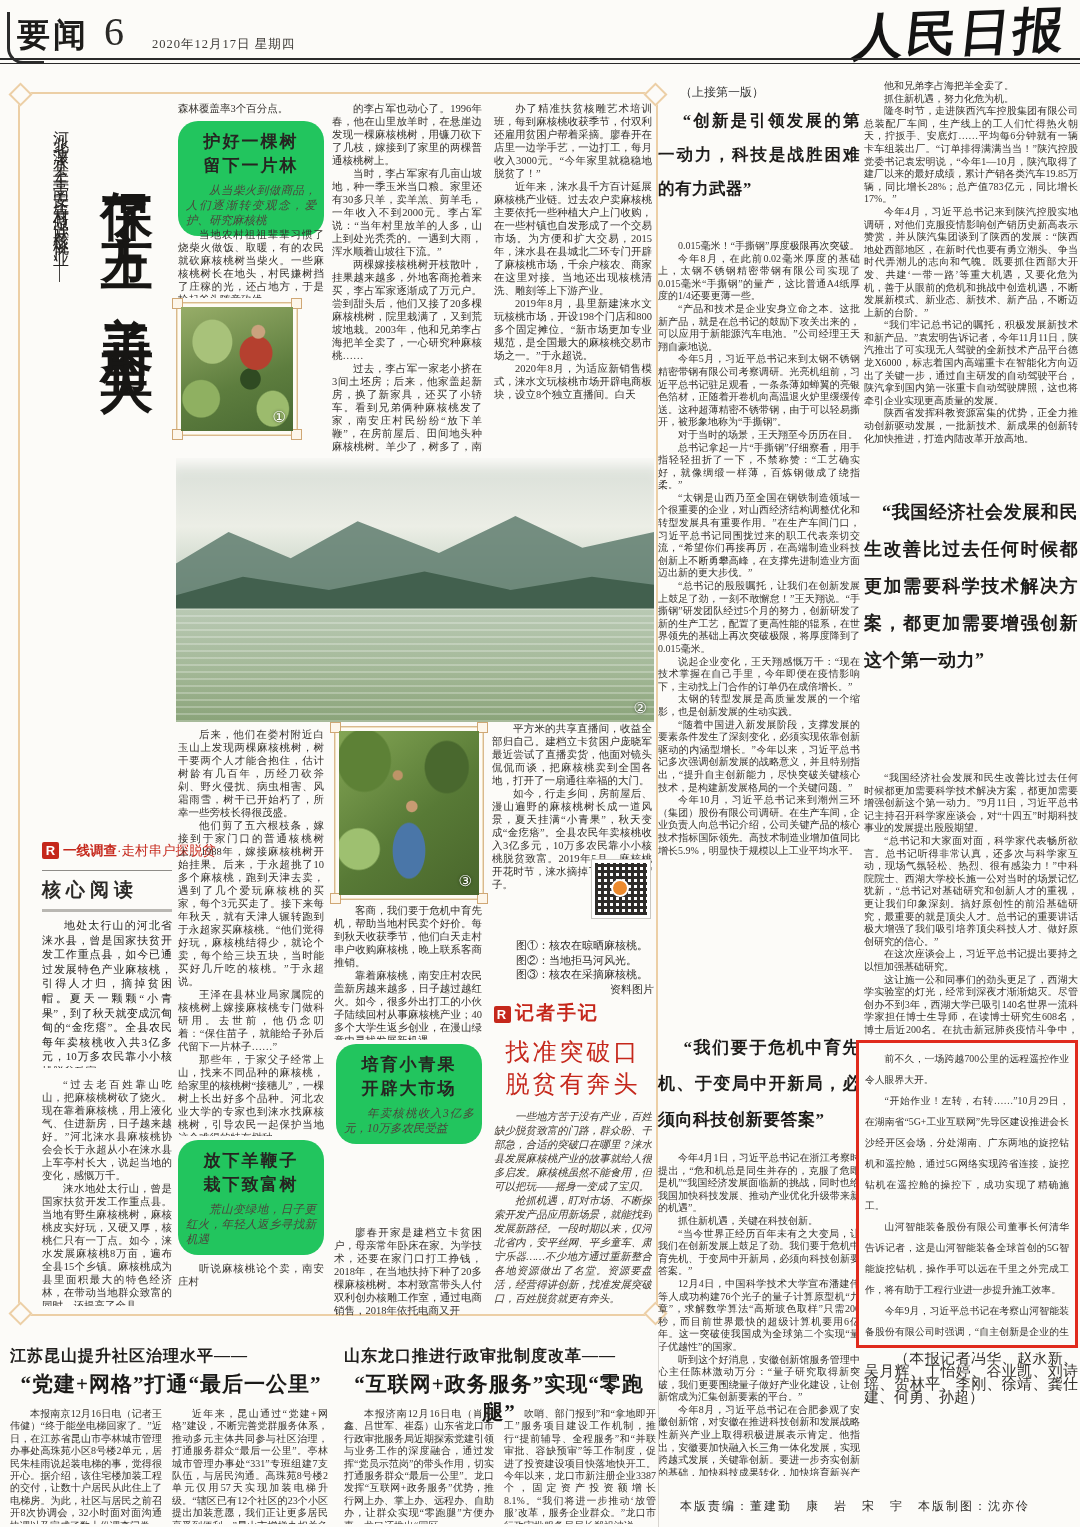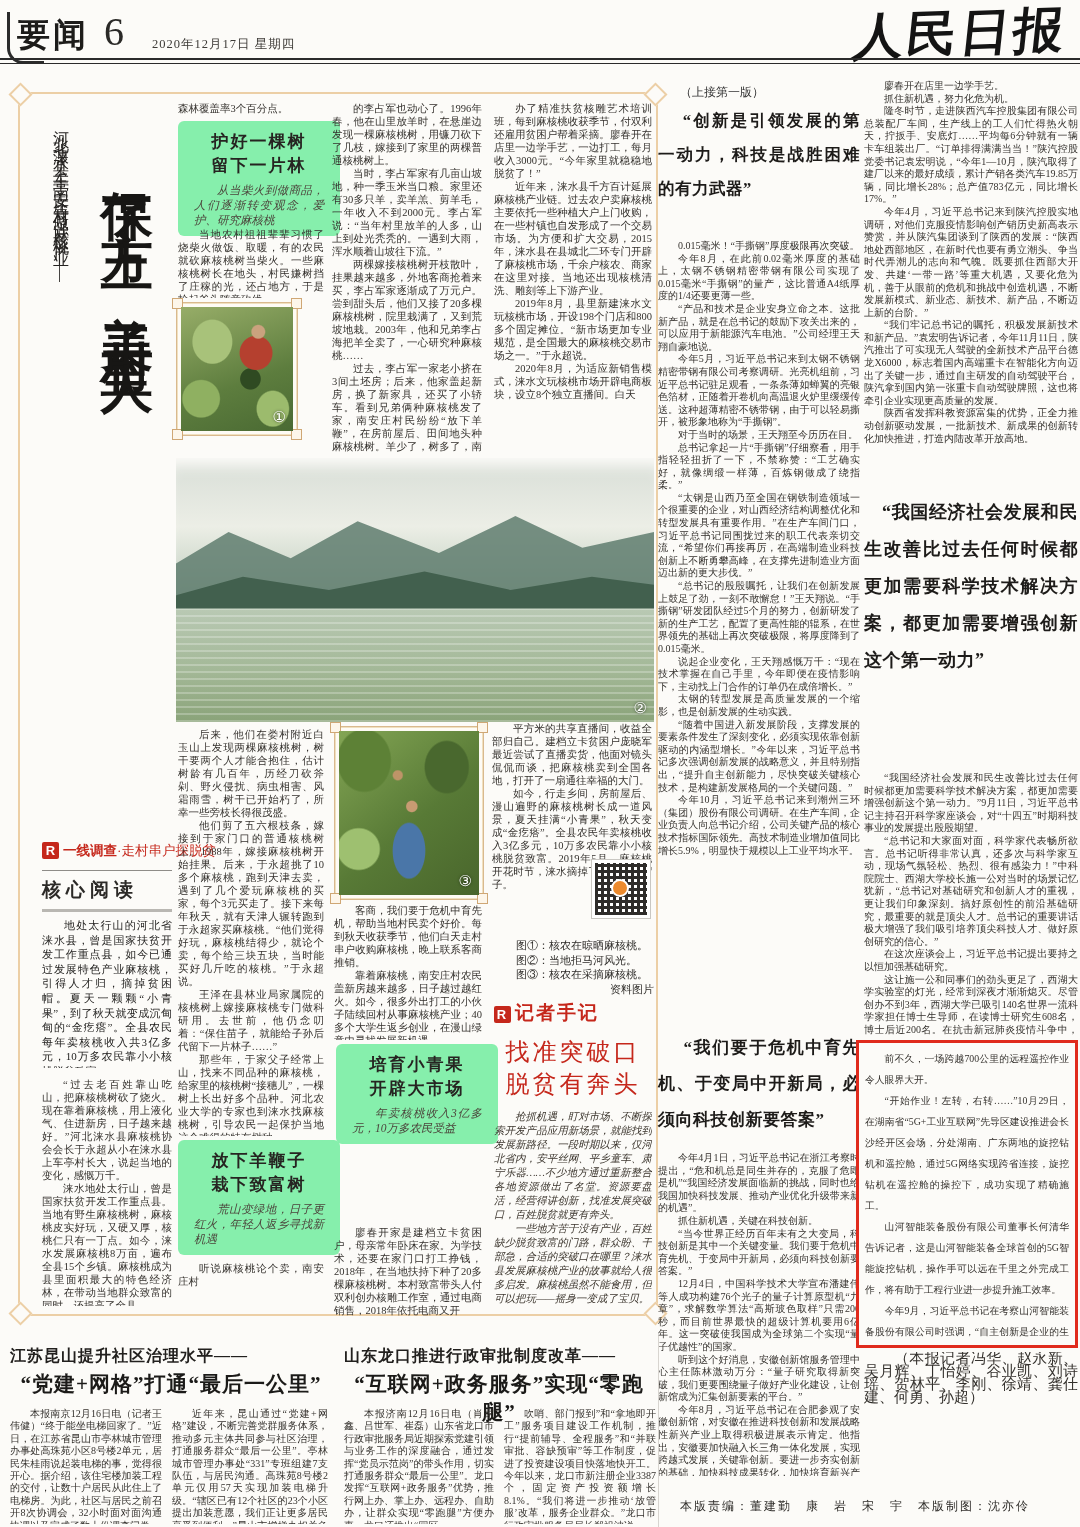--- a/index.html
+++ b/index.html
@@ -32,21 +32,21 @@
         font-family:"Liberation Sans",sans-serif;}
   .tagline{left:42px;top:842px;width:230px;font-size:13.5px;color:#c5271b;}
   .tag-bold{font-weight:700;}
   .core-head{left:42px;top:870px;width:130px;border-top:1px solid #8e8c88;border-bottom:3px solid #b9b7b2;
         padding:6px 0;font-size:19px;font-weight:700;letter-spacing:5px;color:#2c2a27;}
   .core-text{left:42px;top:918px;width:130px;height:150px;font-size:11px;line-height:14.6px;
         color:#232220;overflow:hidden;}
   .colL{left:42px;top:1078px;width:130px;height:228px;}
   .body-col{font-size:10.5px;line-height:13px;color:#34312d;overflow:hidden;}
   
-  .subbox{background:#86efac;border-radius:6px;padding:9px 16px 8px;}
+  .subbox{background:#22c55e;border-radius:20px;padding:9px 8px 8px;}
   .subbox .t{font-weight:700;font-size:17px;text-align:center;letter-spacing:2px;color:#262421;line-height:24px;}
   .subbox .n{margin-top:5px;font-size:11.5px;line-height:15px;font-style:italic;color:#4c453c;
         text-indent:2em;text-align:justify;}
   
   .pframe{border:1px solid #d9b98e;box-shadow:0 0 0 1px #f0e0bf inset;background:#fefbf5;padding:4px;}
   .pc{position:absolute;width:9px;height:9px;background:#fdf6ea;border:1.5px solid #cfa775;}
   .pc.tl{left:-5px;top:-5px;} .pc.tr{right:-5px;top:-5px;} .pc.bl{left:-5px;bottom:-5px;} .pc.br{right:-5px;bottom:-5px;}
   .pimg{width:100%;height:100%;position:relative;}
   .pnum{position:absolute;right:7px;bottom:5px;color:#fff;font-size:15px;text-shadow:0 0 3px rgba(0,0,0,.8);}
   .photo1-bg{background:
@@ -225,22 +225,22 @@
       <p>图①：核农在晾晒麻核桃。</p>
       <p>图②：当地拒马河风光。</p>
       <p>图③：核农在采摘麻核桃。</p>
       <p>资料图片</p>
     </div>
 
   <div class="ab notes">
     <div class="notes-label sans"><span class="rlogo">R</span><span>记者手记</span></div>
     <div class="notes-title"><span>找准突破口</span><br><span>脱贫有奔头</span></div>
     <div class="notes-body just">
+        <p>一些地方苦于没有产业，百姓缺少脱贫致富的门路，群众盼、干部急，合适的突破口在哪里？涞水县发展麻核桃产业的故事就给人很多启发。麻核桃虽然不能食用，但可以把玩——摇身一变成了宝贝。</p>
         <p>抢抓机遇，盯对市场、不断探索开发产品应用新场景，就能找到发展新路径。一段时期以来，仅河北省内，安平丝网、平乡童车、肃宁乐器……不少地方通过重新整合各地资源做出了名堂。资源要盘活，经营得讲创新，找准发展突破口，百姓脱贫就更有奔头。</p>
-        <p>一些地方苦于没有产业，百姓缺少脱贫致富的门路，群众盼、干部急，合适的突破口在哪里？涞水县发展麻核桃产业的故事就给人很多启发。麻核桃虽然不能食用，但可以把玩——摇身一变成了宝贝。</p>
       </div>
   </div>
 
   <div class="ab continued">（上接第一版）</div>
   <div class="ab rh h1">“创新是引领发展的第一动力，科技是战胜困难的有力武器”</div>
   <div class="ab rcol just" style="left:658px;top:240px;width:202px;height:786px">
       <p>0.015毫米！“手撕钢”厚度极限再次突破。</p>
       <p>今年8月，在此前0.02毫米厚度的基础上，太钢不锈钢精密带钢有限公司实现了0.015毫米“手撕钢”的量产，这比普通A4纸厚度的1/4还要更薄一些。</p>
       <p>“产品和技术是企业安身立命之本。这批新产品，就是在总书记的鼓励下攻关出来的，可以应用于新能源汽车电池。”公司经理王天翔自豪地说。</p>
       <p>今年5月，习近平总书记来到太钢不锈钢精密带钢有限公司考察调研。光亮机组前，习近平总书记驻足观看，一条条薄如蝉翼的亮银色箔材，正随着开卷机向高温退火炉里缓缓传送。这种超薄精密不锈带钢，由于可以轻易撕开，被形象地称为“手撕钢”。</p>
@@ -250,27 +250,27 @@
       <p>“总书记的殷殷嘱托，让我们在创新发展上鼓足了劲，一刻不敢懈怠！”王天翔说。“手撕钢”研发团队经过5个月的努力，创新研发了新的生产工艺，配置了更高性能的辊系，在世界领先的基础上再次突破极限，将厚度降到了0.015毫米。</p>
       <p>说起企业变化，王天翔感慨万千：“现在技术掌握在自己手里，今年即便在疫情影响下，主动找上门合作的订单仍在成倍增长。”</p>
       <p>太钢的转型发展是高质量发展的一个缩影，也是创新发展的生动实践。</p>
       <p>“随着中国进入新发展阶段，支撑发展的要素条件发生了深刻变化，必须实现依靠创新驱动的内涵型增长。”今年以来，习近平总书记多次强调创新发展的战略意义，并且特别指出，“提升自主创新能力，尽快突破关键核心技术，是构建新发展格局的一个关键问题。”</p>
       <p>今年10月，习近平总书记来到潮州三环（集团）股份有限公司调研。在生产车间，企业负责人向总书记介绍，公司关键产品的核心技术指标国际领先。高技术制造业增加值同比增长5.9%，明显快于规模以上工业平均水平。</p>
     </div>
   <div class="ab rh h3">“我们要于危机中育先机、于变局中开新局，必须向科技创新要答案”</div>
   <div class="ab rcol just" style="left:658px;top:1152px;width:202px;height:324px">
       <p>今年4月1日，习近平总书记在浙江考察时提出，“危和机总是同生并存的，克服了危即是机”“我国经济发展面临新的挑战，同时也给我国加快科技发展、推动产业优化升级带来新的机遇”。</p>
       <p>抓住新机遇，关键在科技创新。</p>
-      <p>“当今世界正经历百年未有之大变局，科技创新是其中一个关键变量。我们要于危机中育先机、于变局中开新局，必须向科技创新要答案。”</p>
+      <p>“当今世界正经历百年未有之大变局，让我们在创新发展上鼓足了劲。我们要于危机中育先机、于变局中开新局，必须向科技创新要答案。”</p>
       <p>12月4日，中国科学技术大学宣布潘建伟等人成功构建76个光子的量子计算原型机“九章”，求解数学算法“高斯玻色取样”只需200秒，而目前世界最快的超级计算机要用6亿年。这一突破使我国成为全球第二个实现“量子优越性”的国家。</p>
       <p>听到这个好消息，安徽创新馆服务管理中心主任陈林激动万分：“量子研究取得新突破，我们更要围绕量子做好产业化建设，让创新馆成为汇集创新要素的平台。”</p>
       <p>今年8月，习近平总书记在合肥参观了安徽创新馆，对安徽在推进科技创新和发展战略性新兴产业上取得积极进展表示肯定。他指出，安徽要加快融入长三角一体化发展，实现跨越式发展，关键靠创新。要进一步夯实创新的基础，加快科技成果转化，加快培育新兴产业，锲而不舍、久久为功。</p>
     </div>
   <div class="ab rcol just" style="left:864px;top:80px;width:214px;height:410px">
-      <p>廖春开在店里一边学手艺。</p>
+      <p>他和兄弟李占海把羊全卖了。</p>
       <p>抓住新机遇，努力化危为机。</p>
       <p>隆冬时节，走进陕西汽车控股集团有限公司总装配厂车间，生产线上的工人们忙得热火朝天，拧扳手、安底灯……平均每6分钟就有一辆卡车组装出厂。“订单排得满满当当！”陕汽控股党委书记袁宏明说，“今年1—10月，陕汽取得了建厂以来的最好成绩，累计产销各类汽车19.85万辆，同比增长28%；总产值783亿元，同比增长17%。”</p>
       <p>今年4月，习近平总书记来到陕汽控股实地调研，对他们克服疫情影响创产销历史新高表示赞赏，并从陕汽集团谈到了陕西的发展：“陕西地处西部地区，在新时代也要有勇立潮头、争当时代弄潮儿的志向和气魄。既要抓住西部大开发、共建‘一带一路’等重大机遇，又要化危为机，善于从眼前的危机和挑战中创造机遇，不断发展新模式、新业态、新技术、新产品，不断迈上新的台阶。”</p>
       <p>“我们牢记总书记的嘱托，积极发展新技术和新产品。”袁宏明告诉记者，今年11月11日，陕汽推出了可实现无人驾驶的全新技术产品平台德龙X6000，标志着国内高端重卡在智能化方向迈出了关键一步，通过自主研发的自动驾驶平台，陕汽拿到国内第一张重卡自动驾驶牌照，这也将牵引企业实现更高质量的发展。</p>
       <p>陕西省发挥科教资源富集的优势，正全力推动创新驱动发展，一批新技术、新成果的创新转化加快推进，打造内陆改革开放高地。</p>
     </div>
   <div class="ab rh h2">“我国经济社会发展和民生改善比过去任何时候都更加需要科学技术解决方案，都更加需要增强创新这个第一动力”</div>
   <div class="ab rcol just" style="left:864px;top:772px;width:214px;height:264px">
       <p>“我国经济社会发展和民生改善比过去任何时候都更加需要科学技术解决方案，都更加需要增强创新这个第一动力。”9月11日，习近平总书记主持召开科学家座谈会，对“十四五”时期科技事业的发展提出殷殷期望。</p>
       <p>“总书记和大家面对面，科学家代表畅所欲言。总书记听得非常认真，还多次与科学家互动，现场气氛轻松、热烈、很有感染力！”中科院院士、西湖大学校长施一公对当时的场景记忆犹新，“总书记对基础研究和创新人才的重视，更让我们印象深刻。搞好原创性的前沿基础研究，最重要的就是顶尖人才。总书记的重要讲话极大增强了我们吸引培养顶尖科技人才、做好原创研究的信心。”</p>

